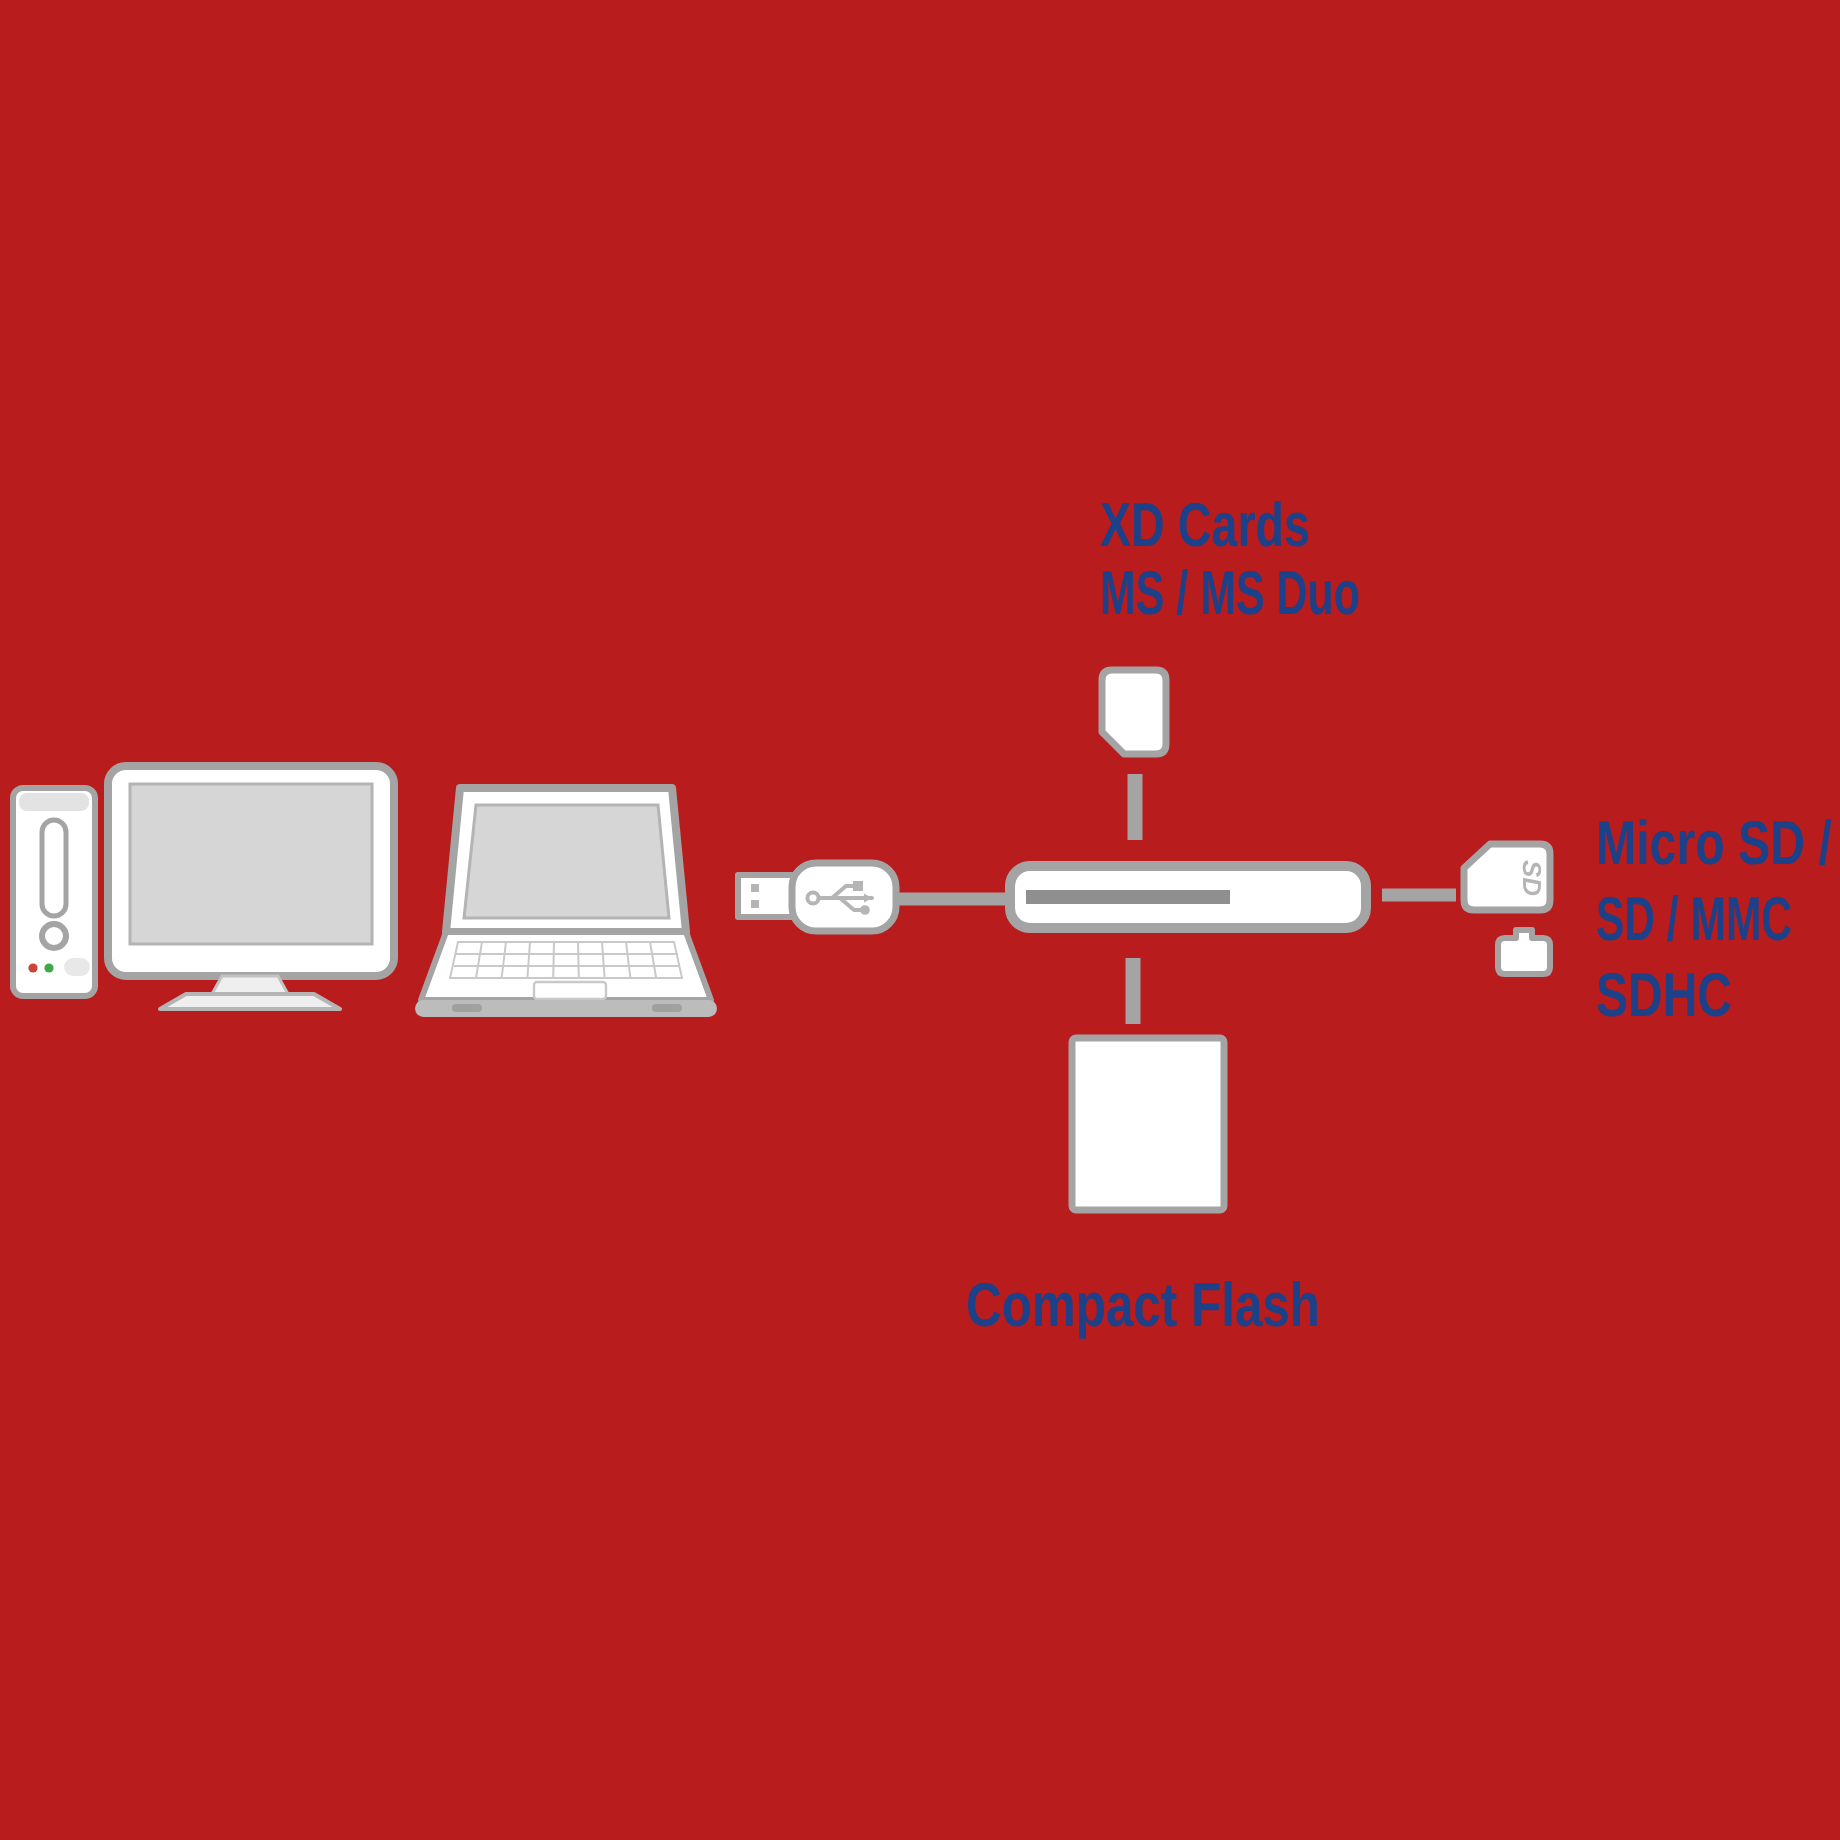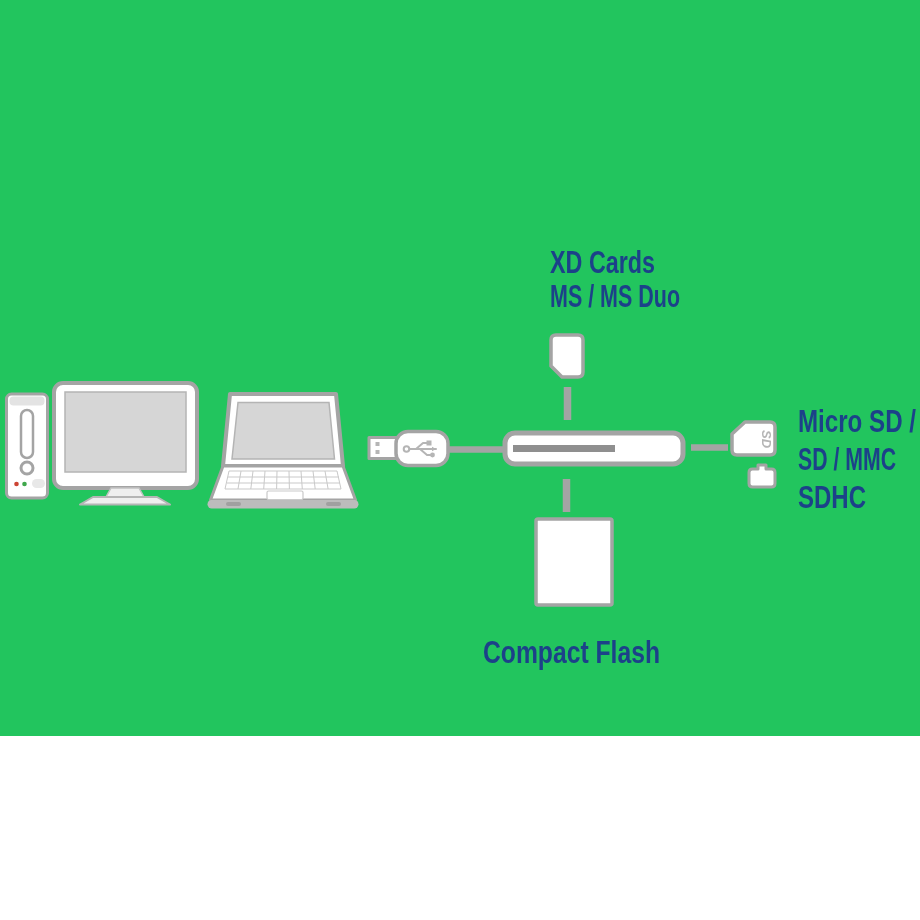--- a/index.html
+++ b/index.html
@@ -7,22 +7,22 @@
     padding: 0;
     width: 920px;
     height: 920px;
     background: #ffffff;
     font-family: "Liberation Sans", sans-serif;
     overflow: hidden;
   }
   #stage {
     position: relative;
     width: 920px;
-    height: 736px;
-    background: #22c55e;
+    height: 920px;
+    background: #b91c1c;
   }
   svg { display: block; }
 
   
   .outline {
     fill: #ffffff;
     stroke: var(--outline_gray, #a4a4a4);
     stroke-linejoin: round;
     stroke-linecap: round;
   }

